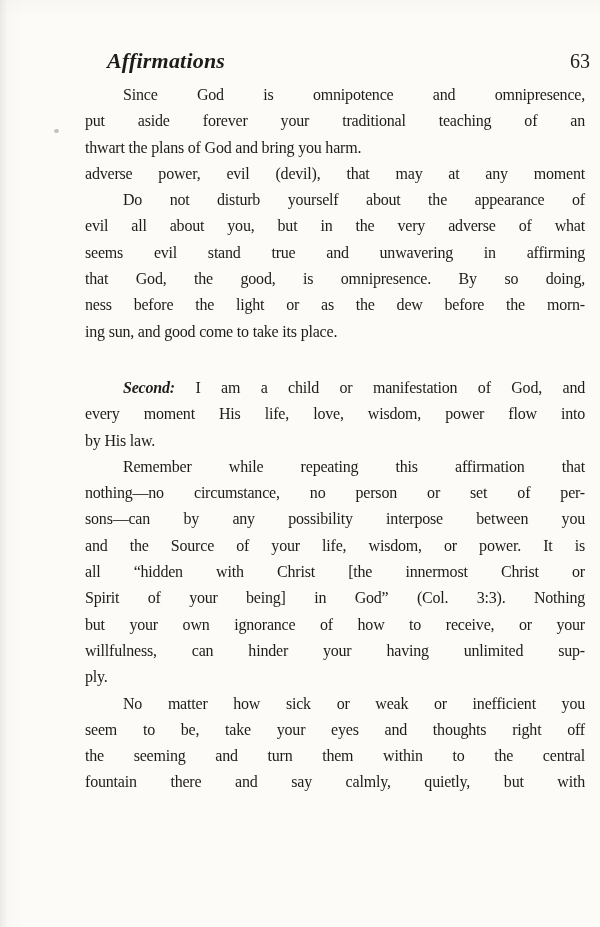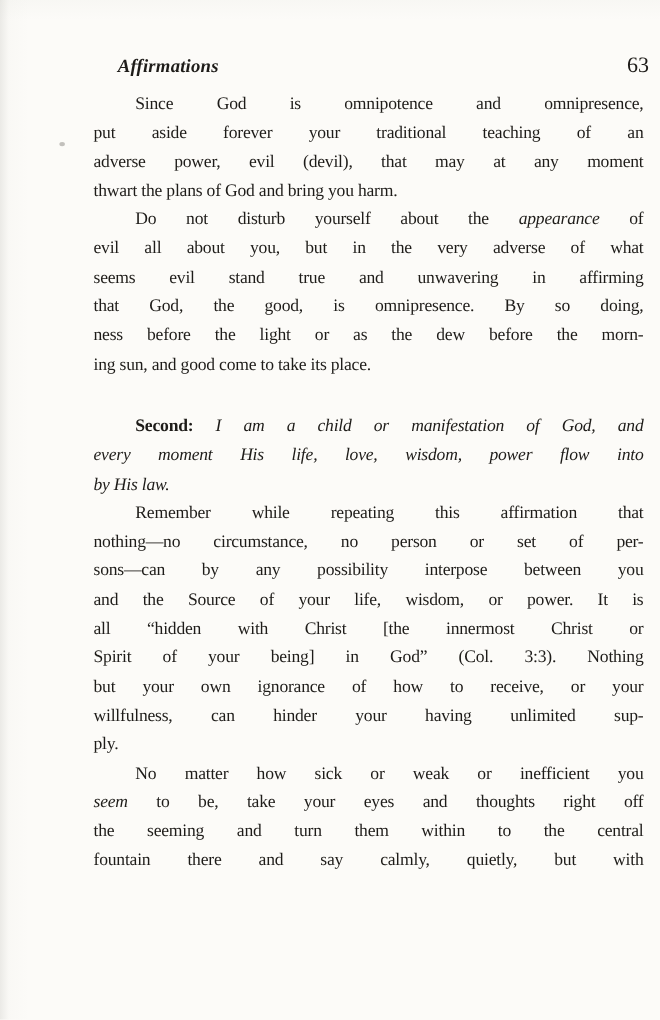--- a/index.html
+++ b/index.html
@@ -28,21 +28,21 @@
     left: 85px;
     width: 505px;
     display: flex;
     justify-content: space-between;
     align-items: baseline;
     color: #1e1c19;
   }
   .running-title {
     font-style: italic;
     font-weight: bold;
-    font-size: 17px;
+    font-size: 22px;
     letter-spacing: 0.2px;
     padding-left: 22px;
   }
   .page-number {
     font-size: 20px;
     text-align: right;
   }
   .body-text {
     position: absolute;
     top: 82px;
@@ -60,22 +60,22 @@
     text-align-last: justify;
     white-space: normal;
     height: 26.3px;
     overflow: visible;
   }
   .line.line-indent { padding-left: 38px; }
   .line.line-last {
     text-align-last: left;
   }
   .seg.normal { font-style: normal; font-weight: normal; }
-  .seg.italic { font-style: italic; }
-  .seg.bold   { font-weight: bold; }
+  .seg.italic { }
+  .seg.bold   { font-weight: bold; font-style: italic; }
   .scan-speck {
     position: absolute;
     left: 54px;
     top: 129px;
     width: 5px;
     height: 4px;
     border-radius: 50%;
     background: #b3b2ad;
     opacity: 0.8;
   }
@@ -88,22 +88,22 @@
 
   <div class="running-header">
     <span class="running-title">Affirmations</span>
     <span class="page-number">63</span>
   </div>
 
   <div class="body-text">
       <div class="paragraph">
         <div class="line line-indent"><span class="seg normal">Since God is omnipotence and omnipresence,</span></div>
         <div class="line"><span class="seg normal">put aside forever your traditional teaching of an</span></div>
+        <div class="line line-last"><span class="seg normal">thwart the plans of God and bring you harm.</span></div>
         <div class="line"><span class="seg normal">adverse power, evil (devil), that may at any moment</span></div>
-        <div class="line line-last"><span class="seg normal">thwart the plans of God and bring you harm.</span></div>
       </div>
       <div class="paragraph">
         <div class="line line-indent"><span class="seg normal">Do not disturb yourself about the </span><span class="seg italic">appearance</span><span class="seg normal"> of</span></div>
         <div class="line"><span class="seg normal">evil all about you, but in the very adverse of what</span></div>
         <div class="line"><span class="seg normal">seems evil stand true and unwavering in affirming</span></div>
         <div class="line"><span class="seg normal">that God, the good, is omnipresence. By so doing,</span></div>
         <div class="line"><span class="seg normal">ness before the light or as the dew before the morn-</span></div>
         <div class="line line-last"><span class="seg normal">ing sun, and good come to take its place.</span></div>
       </div>
       <div class="paragraph space-before">

